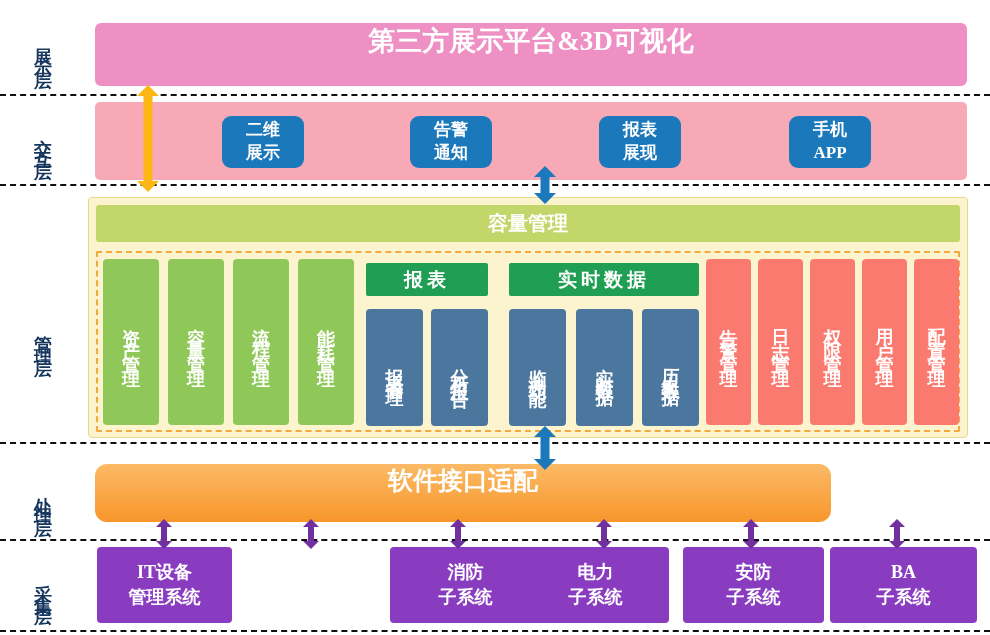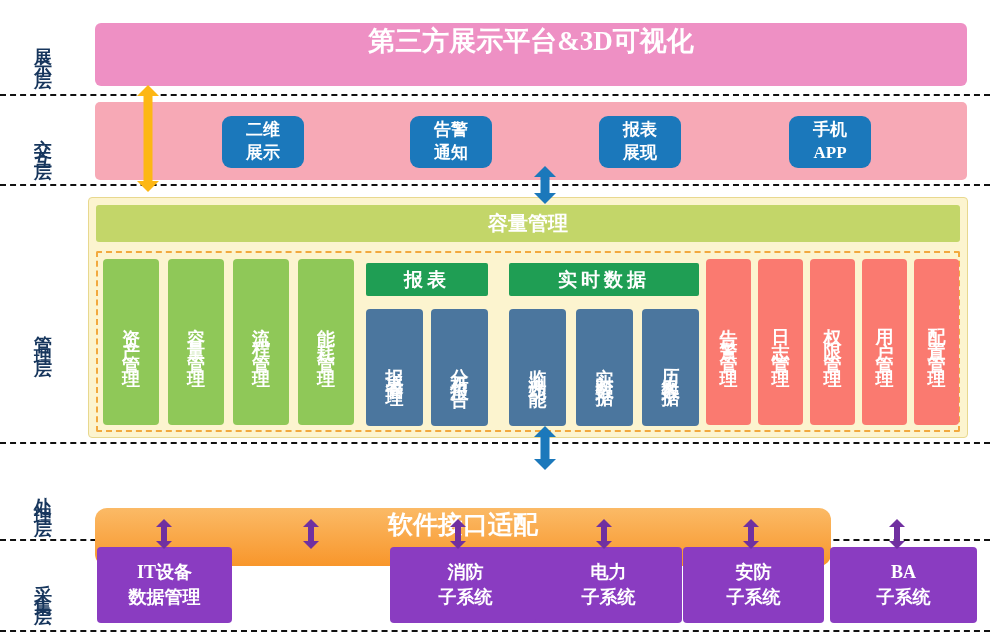--- a/index.html
+++ b/index.html
@@ -23,21 +23,21 @@
   .vbox{position:absolute;border-radius:4px;color:#fff;display:flex;align-items:center;justify-content:center;font-weight:bold;}
   .vbox span{writing-mode:vertical-rl;text-orientation:upright;font-size:18px;}
   .vbox.tall span{letter-spacing:14px;}
   .vbox.mid span{letter-spacing:7px;}
   .green{background:#8fc858;top:259px;height:166px;width:56px;}
   .red{background:#fa7a70;top:259px;height:166px;width:45px;}
   .steel{background:#4b769e;top:309px;height:117px;width:57px;}
   .ghead{position:absolute;top:263px;height:33px;background:#1f9e54;border-radius:2px;color:#fff;
     display:flex;align-items:center;justify-content:center;font-size:19px;font-weight:bold;letter-spacing:4px;}
   .orange-bar{left:95px;top:464px;width:736px;height:58px;background:linear-gradient(#fbba66,#f8962b);
-    border-radius:12px;font-size:25px;margin-top:44px;}
+    border-radius:12px;font-size:25px;}
   .purple-box{position:absolute;top:547px;height:76px;background:#8a3cc1;border-radius:4px;color:#fff;
     display:flex;align-items:center;justify-content:center;text-align:center;font-size:18px;line-height:1.4;
     white-space:pre-line;font-weight:bold;}
   .varrow{position:absolute;width:22px;}
   .varrow .shaft{position:absolute;left:50%;top:9px;bottom:9px;width:9px;transform:translateX(-50%);background:var(--c);}
   .varrow .head{position:absolute;left:50%;transform:translateX(-50%);width:0;height:0;
     border-left:11px solid transparent;border-right:11px solid transparent;}
   .varrow .head.up{top:0;border-bottom:11px solid var(--c);}
   .varrow .head.down{bottom:0;border-top:11px solid var(--c);}
   .varrow.sm{width:16px;}
@@ -139,24 +139,24 @@
     </div>
   <div class="vbox tall red" style="left:914px">
       <span>配置管理</span>
     </div>
 
   <div class="bar orange-bar">
     <span>软件接口适配</span>
   </div>
 
   <div class="purple-box" style="left:97px;width:135px">IT设备
-数据管理</div>
+管理系统</div>
   <div class="purple-box" style="left:390px;width:151px">消防
 子系统</div>
-  <div class="purple-box" style="left:535px;width:147px">电力
+  <div class="purple-box" style="left:522px;width:147px">电力
 子系统</div>
   <div class="purple-box" style="left:683px;width:141px">安防
 子系统</div>
   <div class="purple-box" style="left:830px;width:147px">BA
 子系统</div>
 
   <div class="varrow" style="left:137px;top:85px;height:107px;--c:#fdb714">
     <i class="head up"></i>
       <i class="shaft"></i>
       <i class="head down"></i>

